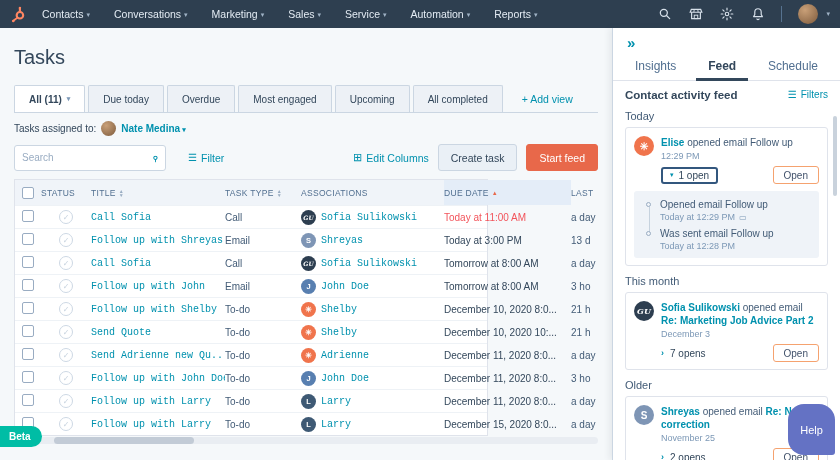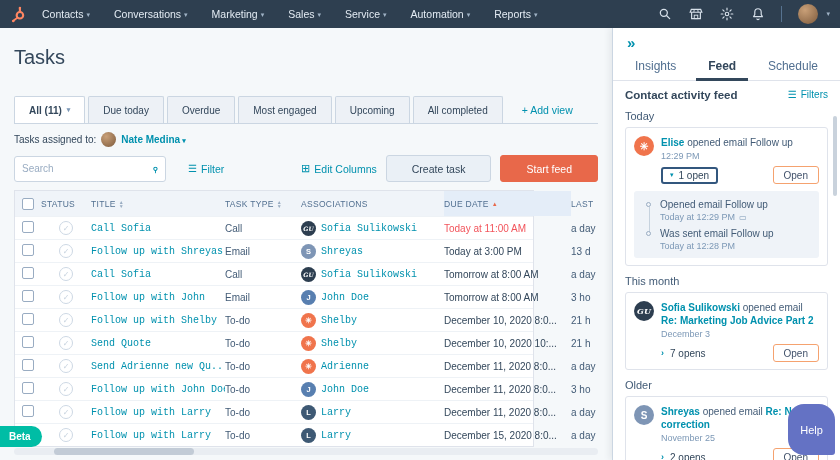--- a/index.html
+++ b/index.html
@@ -24,21 +24,21 @@
   .body-row { flex:1; display:flex; min-height:0; }
   .main { width:612px; flex:0 0 612px; padding:0 14px; position:relative; }
 
   .page-title { font-size:20px; font-weight:400; color:#33475b; margin-top:18px; }
 
   
   .tabs { display:flex; align-items:flex-end; margin-top:16px; border-bottom:1px solid #cbd6e2; }
   .tab { height:27px; padding:0 14px; display:flex; align-items:center; font-size:10px; color:#33475b;
     background:#edf1f6; border:1px solid #cbd6e2; border-bottom:none; border-radius:2px 2px 0 0;
     margin-right:3px; cursor:pointer; white-space:nowrap; }
-  .tab.active { background:#ffffff; font-weight:600;margin-top:11px; }
+  .tab.active { background:#ffffff; font-weight:600; }
   .tab .caret { font-size:7px; margin-left:5px; color:#7c98b6; }
   .add-view { font-size:10.5px; color:#0091ae; margin-left:16px; margin-bottom:7px; cursor:pointer; white-space:nowrap; }
 
   
   .assigned-row { display:flex; align-items:center; gap:5px; margin-top:8px; font-size:10px; }
   .assigned-avatar { width:15px; height:15px; border-radius:50%; }
   .assigned-user { color:#0091ae; font-weight:600; cursor:pointer; }
   .assigned-user .caret { font-size:7px; color:#0091ae; margin-left:2px; }
 
   
@@ -47,27 +47,27 @@
     display:flex; align-items:center; padding:0 7px; }
   .searchbox input { border:none; outline:none; flex:1; font-size:10px; color:#33475b; min-width:0;
     font-family:"Liberation Sans",sans-serif; background:transparent; }
   .searchbox input::placeholder { color:#99acc2; }
   .search-glyph { color:#0091ae; font-size:11px; font-weight:bold; transform:rotate(-45deg); cursor:pointer; }
   .link-btn { color:#0091ae; font-size:10.5px; display:flex; align-items:center; gap:4px; cursor:pointer; white-space:nowrap; }
   .filter-btn { margin-left:22px; }
   .toolbar-right { margin-left:auto; display:flex; align-items:center; gap:9px; }
   .hamburger { font-size:10px; color:#0091ae; }
   .grid-glyph { font-size:11px; color:#0091ae; }
-  .btn { height:27px; border-radius:3px; font-size:10.5px; padding:0 25px; cursor:pointer;
+  .btn { height:27px; border-radius:3px; font-size:10.5px; padding:0 12px; cursor:pointer;
     font-family:"Liberation Sans",sans-serif; }
   .btn.secondary { background:#eaf0f6; border:1px solid #cbd6e2; color:#33475b; }
   .btn.primary { background:#e8684a; border:1px solid #e8684a; color:#fff; }
 
   
-  .task-table { margin-top:8px; background:#fff; border:1px solid #dfe3eb; width:520px; }
+  .task-table { margin-top:8px; background:#fff; border:1px solid #dfe3eb; width:474px; }
   .trow, .thead { display:grid; grid-template-columns:26px 50px 134px 76px 143px 127px 28px; align-items:center; }
   .thead { background:#f0f4f9; height:25px; font-size:8.5px; color:#516f90; letter-spacing:0.3px; }
   .thead .hcell { overflow:hidden; white-space:nowrap; display:flex; align-items:center; gap:3px; }
   .hcell.due-hl { background:#e4edf8; height:100%; }
   .sort { display:inline-flex; flex-direction:column; font-size:5px; line-height:4px; color:#99acc2; }
   .sort-asc { color:#e8684a; font-size:6px; }
   .trow { height:23px; border-top:1px solid #eef2f6; font-size:10px; }
   .cell { overflow:hidden; white-space:nowrap; }
   .checkbox { width:12px; height:12px; border:1px solid #99acc2; border-radius:2px; background:#fff;
     display:inline-block; margin-left:7px; cursor:pointer; }

